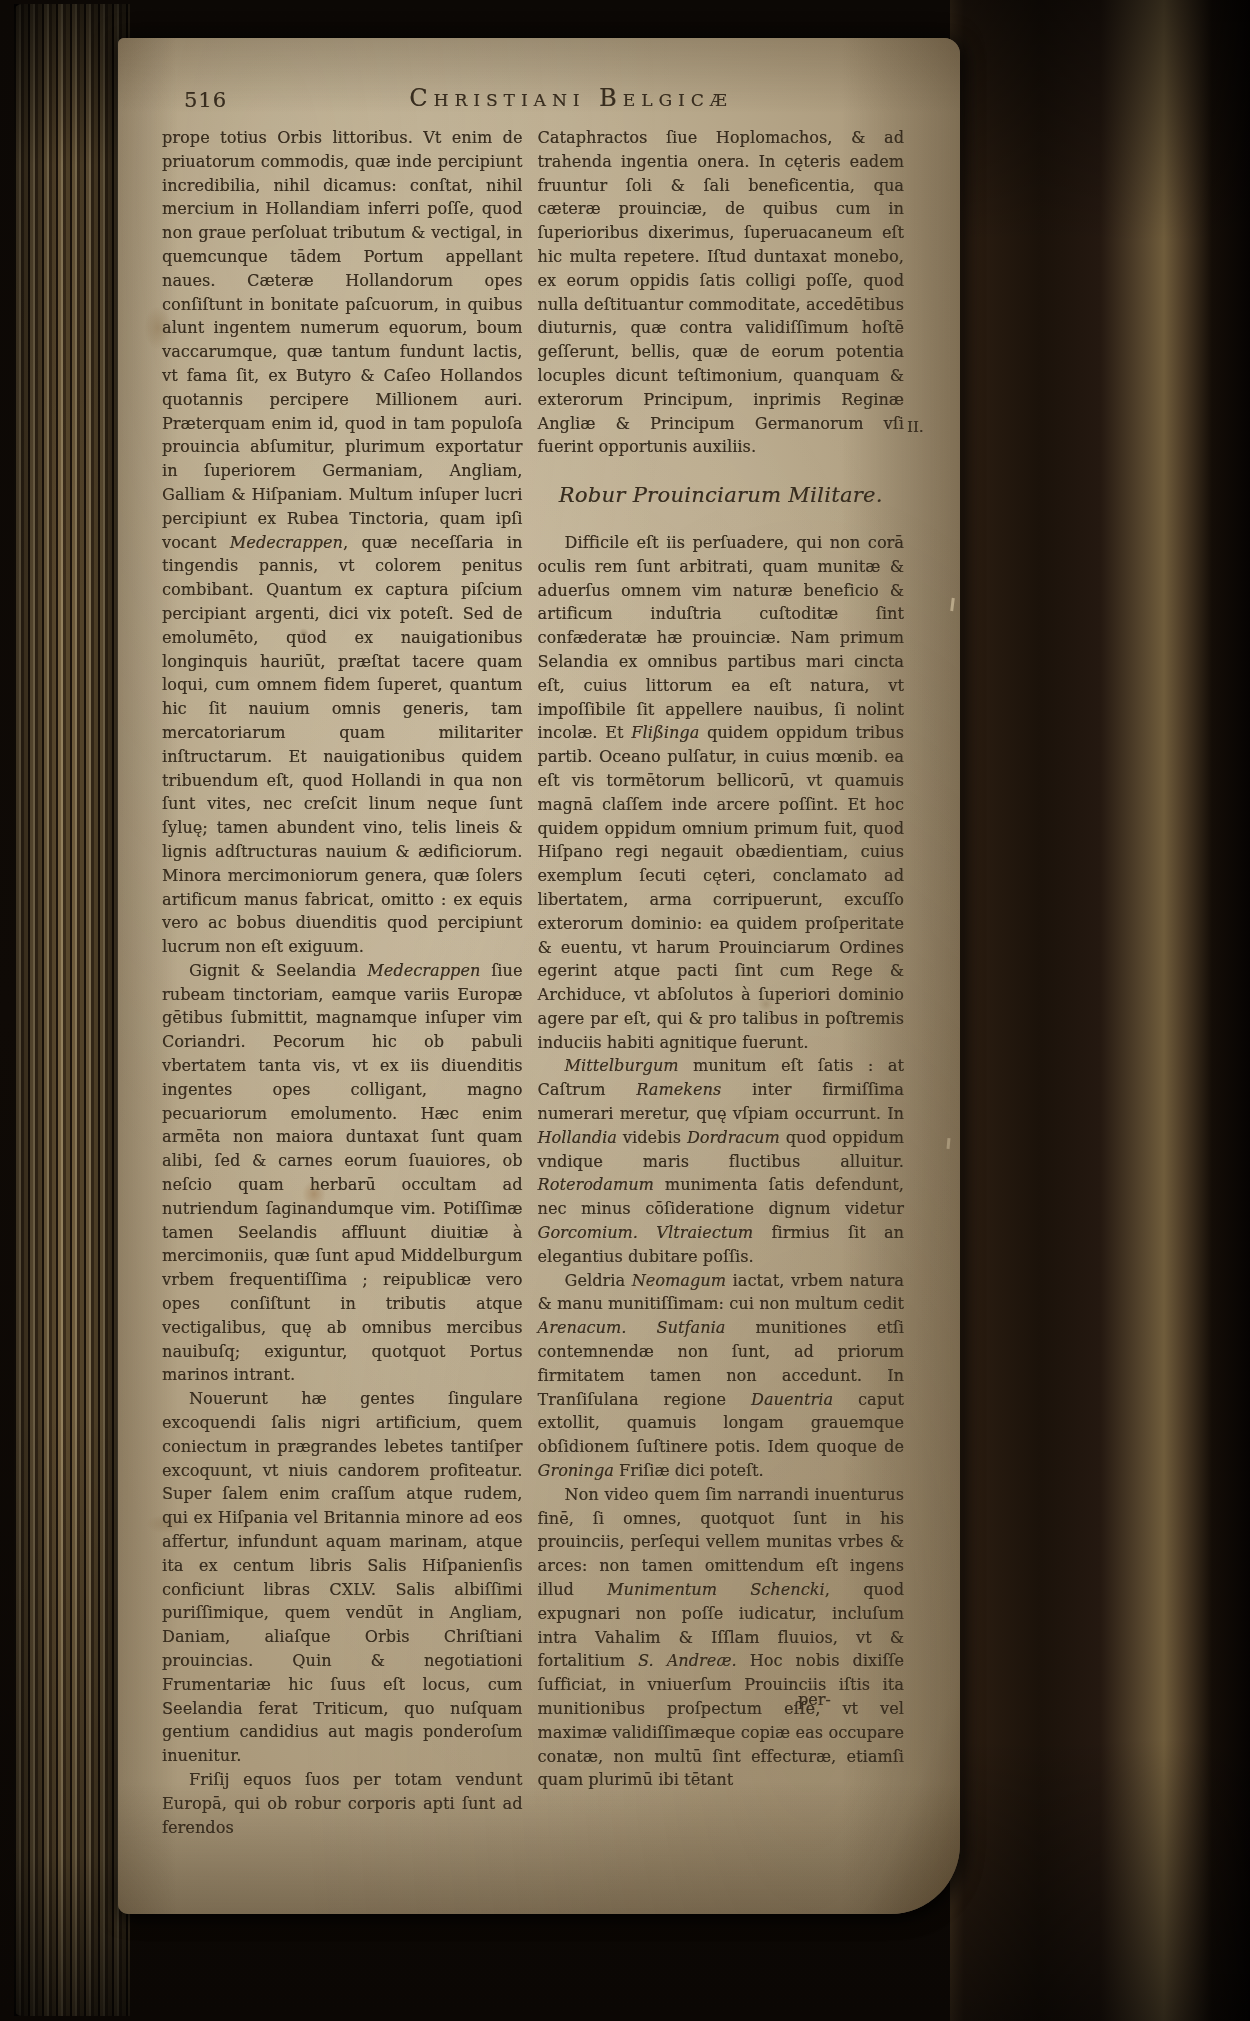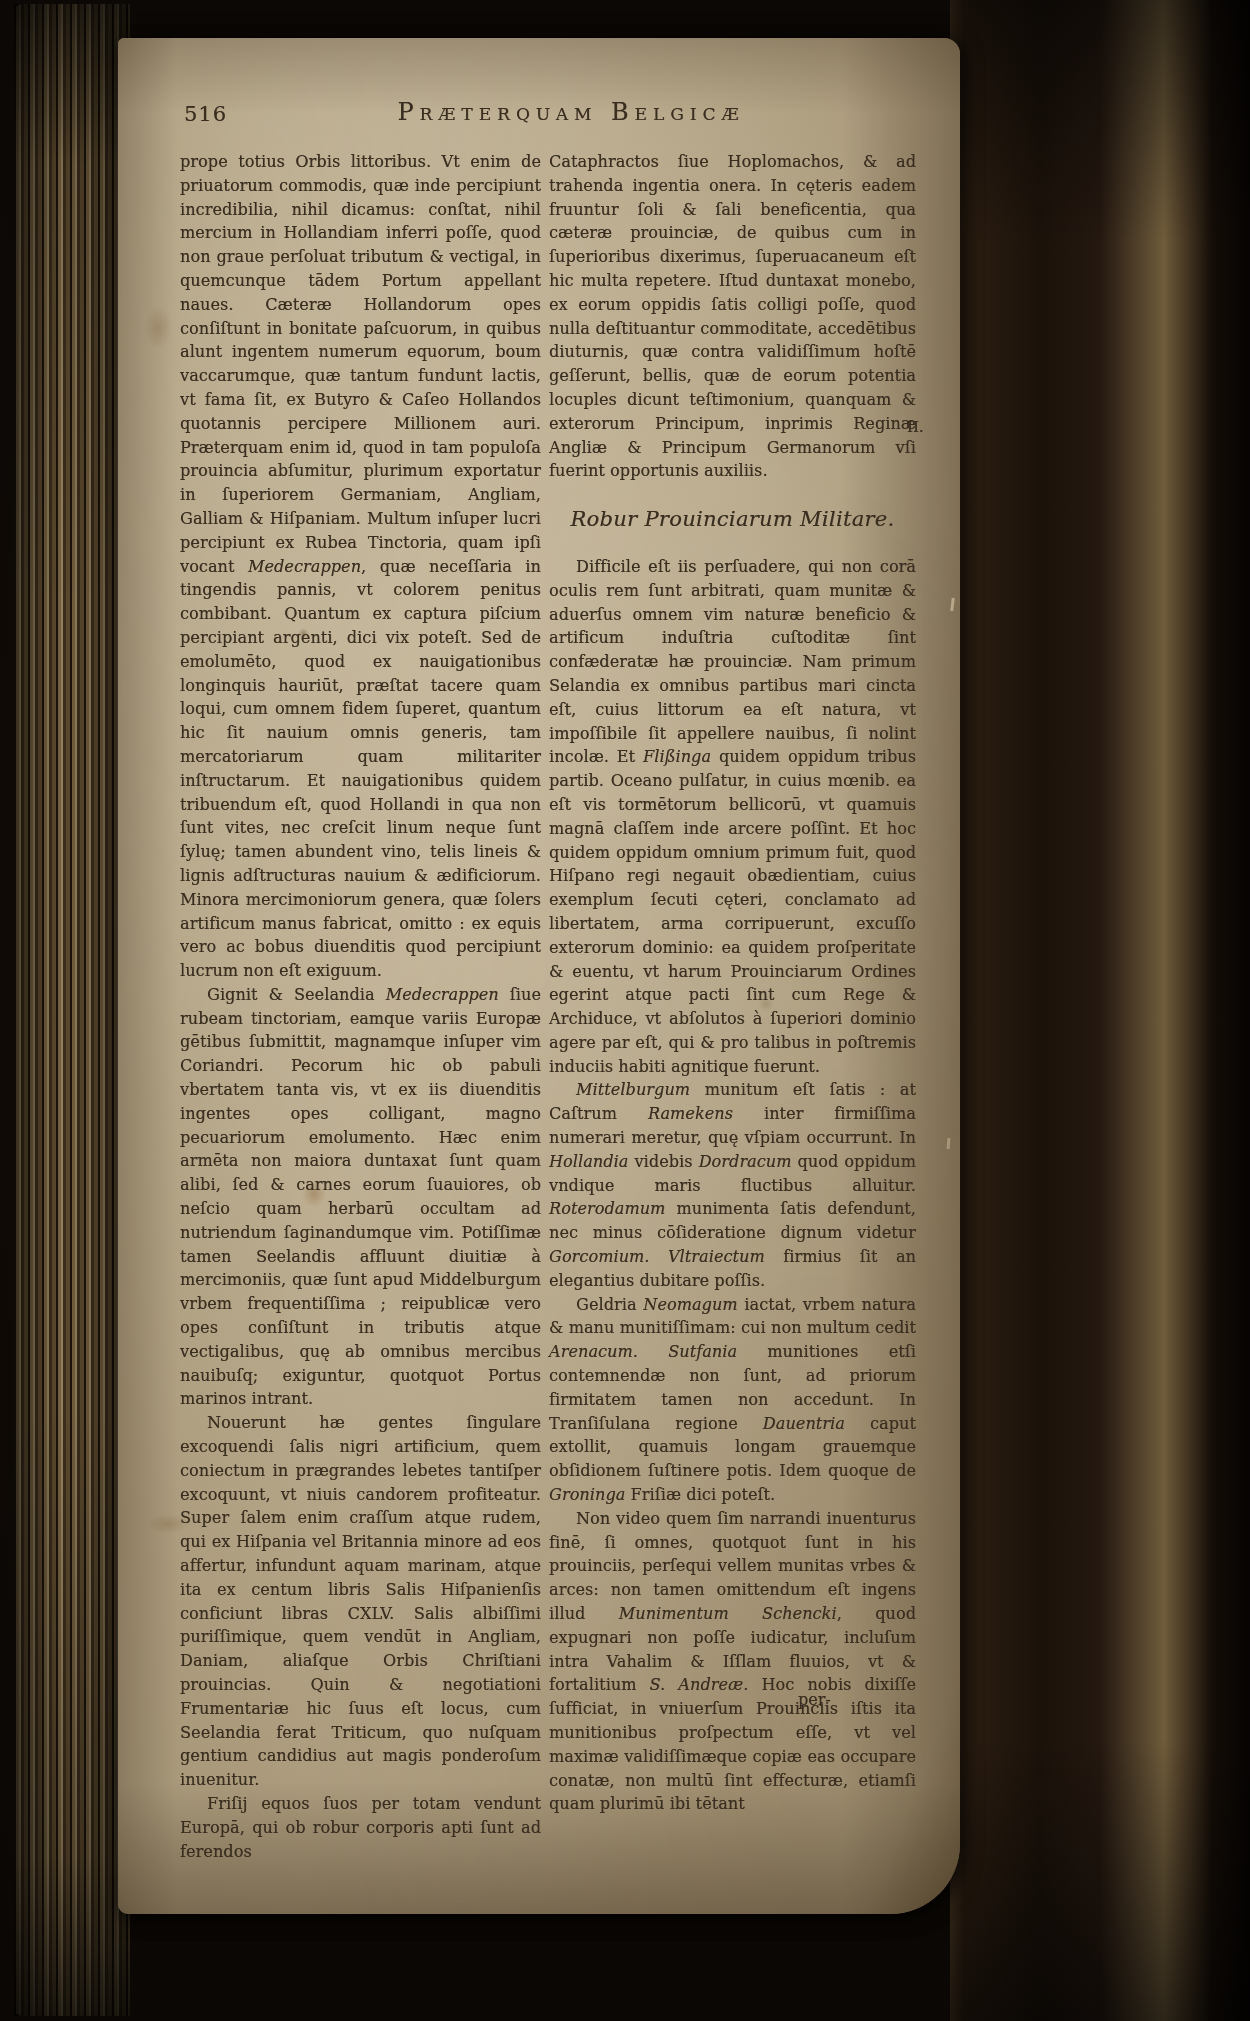--- a/index.html
+++ b/index.html
@@ -52,29 +52,29 @@
     content:''; position:absolute; inset:0; border-radius:inherit; pointer-events:none;
     background:
       linear-gradient(90deg, rgba(62,46,26,.28) 0%, rgba(62,46,26,0) 7%, rgba(62,46,26,0) 86%, rgba(58,42,22,.38) 100%),
       linear-gradient(180deg, rgba(60,44,24,.26) 0%, rgba(60,44,24,0) 4%, rgba(60,44,24,0) 93%, rgba(52,38,20,.40) 100%);
   }
   .stain { position:absolute; border-radius:50%; pointer-events:none; z-index:3; }
   .edge-mark { position:absolute; background:#d5c5a3; z-index:3; }
 
   
   .ink { color:#382d1f; text-shadow:.3px .3px .6px rgba(56,45,31,.55); }
-  .page-header { position:absolute; left:62px; top:60px; width:742px; height:34px; z-index:4; }
+  .page-header { position:absolute; left:62px; top:46px; width:742px; height:34px; z-index:4; }
   .page-number { position:absolute; left:4px; top:4px; font-size:21px; letter-spacing:1px; }
   .running-title {
     position:absolute; left:0; top:0; width:100%; text-align:center;
     font-variant:small-caps; font-size:24px; letter-spacing:6px; padding-left:40px; box-sizing:border-box;
   }
   .text-columns {
-    position:absolute; left:62px; top:88px; width:742px; z-index:4;
-    display:flex; gap:8px;margin-top:24px;
+    position:absolute; left:44px; top:88px; width:742px; z-index:4;
+    display:flex; gap:15px;
   }
   .col { font-size:16px; line-height:23.8px; text-align:justify; letter-spacing:.1px; }
   .col-left  { width:361px; }
   .col-right { width:367px; }
   .col p { margin:0; }
   .col p.indent { text-indent:27px; }
   .it { font-style:italic; }
   .section-heading {
     text-align:center; font-style:italic; font-size:21px;
     margin:25px 0 23px 0; letter-spacing:.3px;
@@ -96,21 +96,21 @@
     <div class="stain" style="left:180px; top:590px; width:11px; height:11px; background:radial-gradient(circle, rgba(82,60,30,.38), transparent 70%);"></div>
     <div class="stain" style="left:184px; top:1142px; width:24px; height:28px; background:radial-gradient(ellipse, rgba(132,86,40,.34), transparent 70%);"></div>
     <div class="stain" style="left:640px; top:958px; width:16px; height:16px; background:radial-gradient(circle, rgba(104,78,42,.22), transparent 70%);"></div>
     <div class="stain" style="left:28px; top:1476px; width:44px; height:20px; background:radial-gradient(ellipse, rgba(112,82,46,.24), transparent 70%);"></div>
 
     <div class="edge-mark" style="left:833px; top:560px; width:3px; height:13px; opacity:.65; transform:rotate(7deg);"></div>
     <div class="edge-mark" style="left:829px; top:1100px; width:3px; height:11px; opacity:.45; transform:rotate(5deg);"></div>
 
     <div class="page-header">
       <div class="page-number ink">516</div>
-      <div class="running-title ink">Præterquam Belgicæ</div>
+      <div class="running-title ink">Chriſtiani Belgicæ</div>
     </div>
 
     <div class="text-columns">
       <div class="col col-left ink">
           <p class=""><span>prope totius Orbis littoribus. Vt enim de priuatorum commodis, quæ inde percipiunt incredibilia, nihil dicamus: conſtat, nihil mercium in Hollandiam inferri poſſe, quod non graue perſoluat tributum &amp; vectigal, in quemcunque tādem Portum appellant naues. Cæteræ Hollandorum opes conſiſtunt in bonitate paſcuorum, in quibus alunt ingentem numerum equorum, boum vaccarumque, quæ tantum fundunt lactis, vt fama ſit, ex Butyro &amp; Caſeo Hollandos quotannis percipere Millionem auri. Præterquam enim id, quod in tam populoſa prouincia abſumitur, plurimum exportatur in ſuperiorem Germaniam, Angliam, Galliam &amp; Hiſpaniam. Multum inſuper lucri percipiunt ex Rubea Tinctoria, quam ipſi vocant </span><span class="it">Medecrappen</span><span>, quæ neceſſaria in tingendis pannis, vt colorem penitus combibant. Quantum ex captura piſcium percipiant argenti, dici vix poteſt. Sed de emolumēto, quod ex nauigationibus longinquis hauriūt, præſtat tacere quam loqui, cum omnem fidem ſuperet, quantum hic ſit nauium omnis generis, tam mercatoriarum quam militariter inſtructarum. Et nauigationibus quidem tribuendum eſt, quod Hollandi in qua non ſunt vites, nec creſcit linum neque ſunt ſyluę; tamen abundent vino, telis lineis &amp; lignis adſtructuras nauium &amp; ædificiorum. Minora mercimoniorum genera, quæ ſolers artificum manus fabricat, omitto : ex equis vero ac bobus diuenditis quod percipiunt lucrum non eſt exiguum.</span></p>
           <p class="indent"><span>Gignit &amp; Seelandia </span><span class="it">Medecrappen</span><span> ſiue rubeam tinctoriam, eamque variis Europæ gētibus ſubmittit, magnamque inſuper vim Coriandri. Pecorum hic ob pabuli vbertatem tanta vis, vt ex iis diuenditis ingentes opes colligant, magno pecuariorum emolumento. Hæc enim armēta non maiora duntaxat ſunt quam alibi, ſed &amp; carnes eorum ſuauiores, ob neſcio quam herbarū occultam ad nutriendum ſaginandumque vim. Potiſſimæ tamen Seelandis affluunt diuitiæ à mercimoniis, quæ ſunt apud Middelburgum vrbem frequentiſſima ; reipublicæ vero opes conſiſtunt in tributis atque vectigalibus, quę ab omnibus mercibus nauibuſq; exiguntur, quotquot Portus marinos intrant.</span></p>
           <p class="indent"><span>Nouerunt hæ gentes ſingulare excoquendi ſalis nigri artificium, quem coniectum in prægrandes lebetes tantiſper excoquunt, vt niuis candorem profiteatur. Super ſalem enim craſſum atque rudem, qui ex Hiſpania vel Britannia minore ad eos affertur, infundunt aquam marinam, atque ita ex centum libris Salis Hiſpanienſis conficiunt libras CXLV. Salis albiſſimi puriſſimique, quem vendūt in Angliam, Daniam, aliaſque Orbis Chriſtiani prouincias. Quin &amp; negotiationi Frumentariæ hic ſuus eſt locus, cum Seelandia ferat Triticum, quo nuſquam gentium candidius aut magis ponderoſum inuenitur.</span></p>
           <p class="indent"><span>Friſij equos ſuos per totam vendunt Europā, qui ob robur corporis apti ſunt ad ferendos</span></p>
         </div>
       <div class="col col-right ink">

